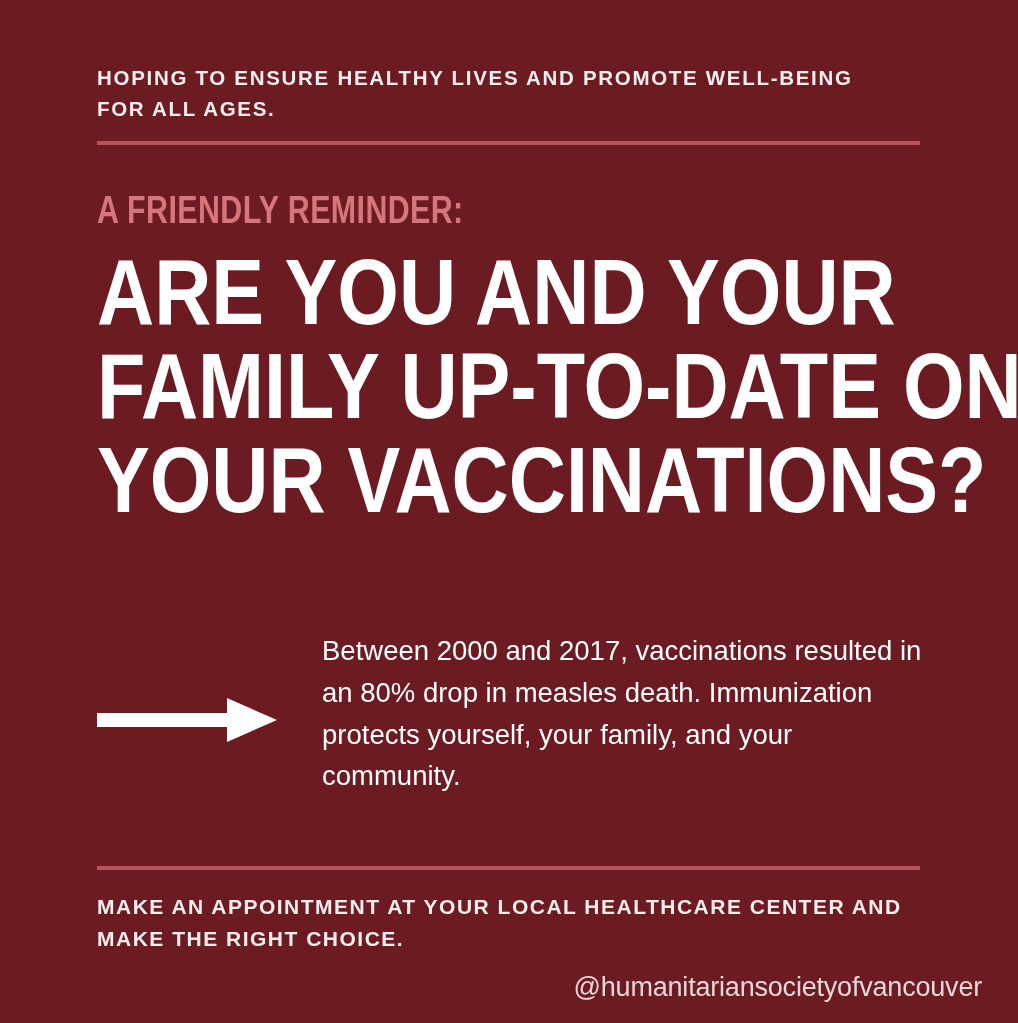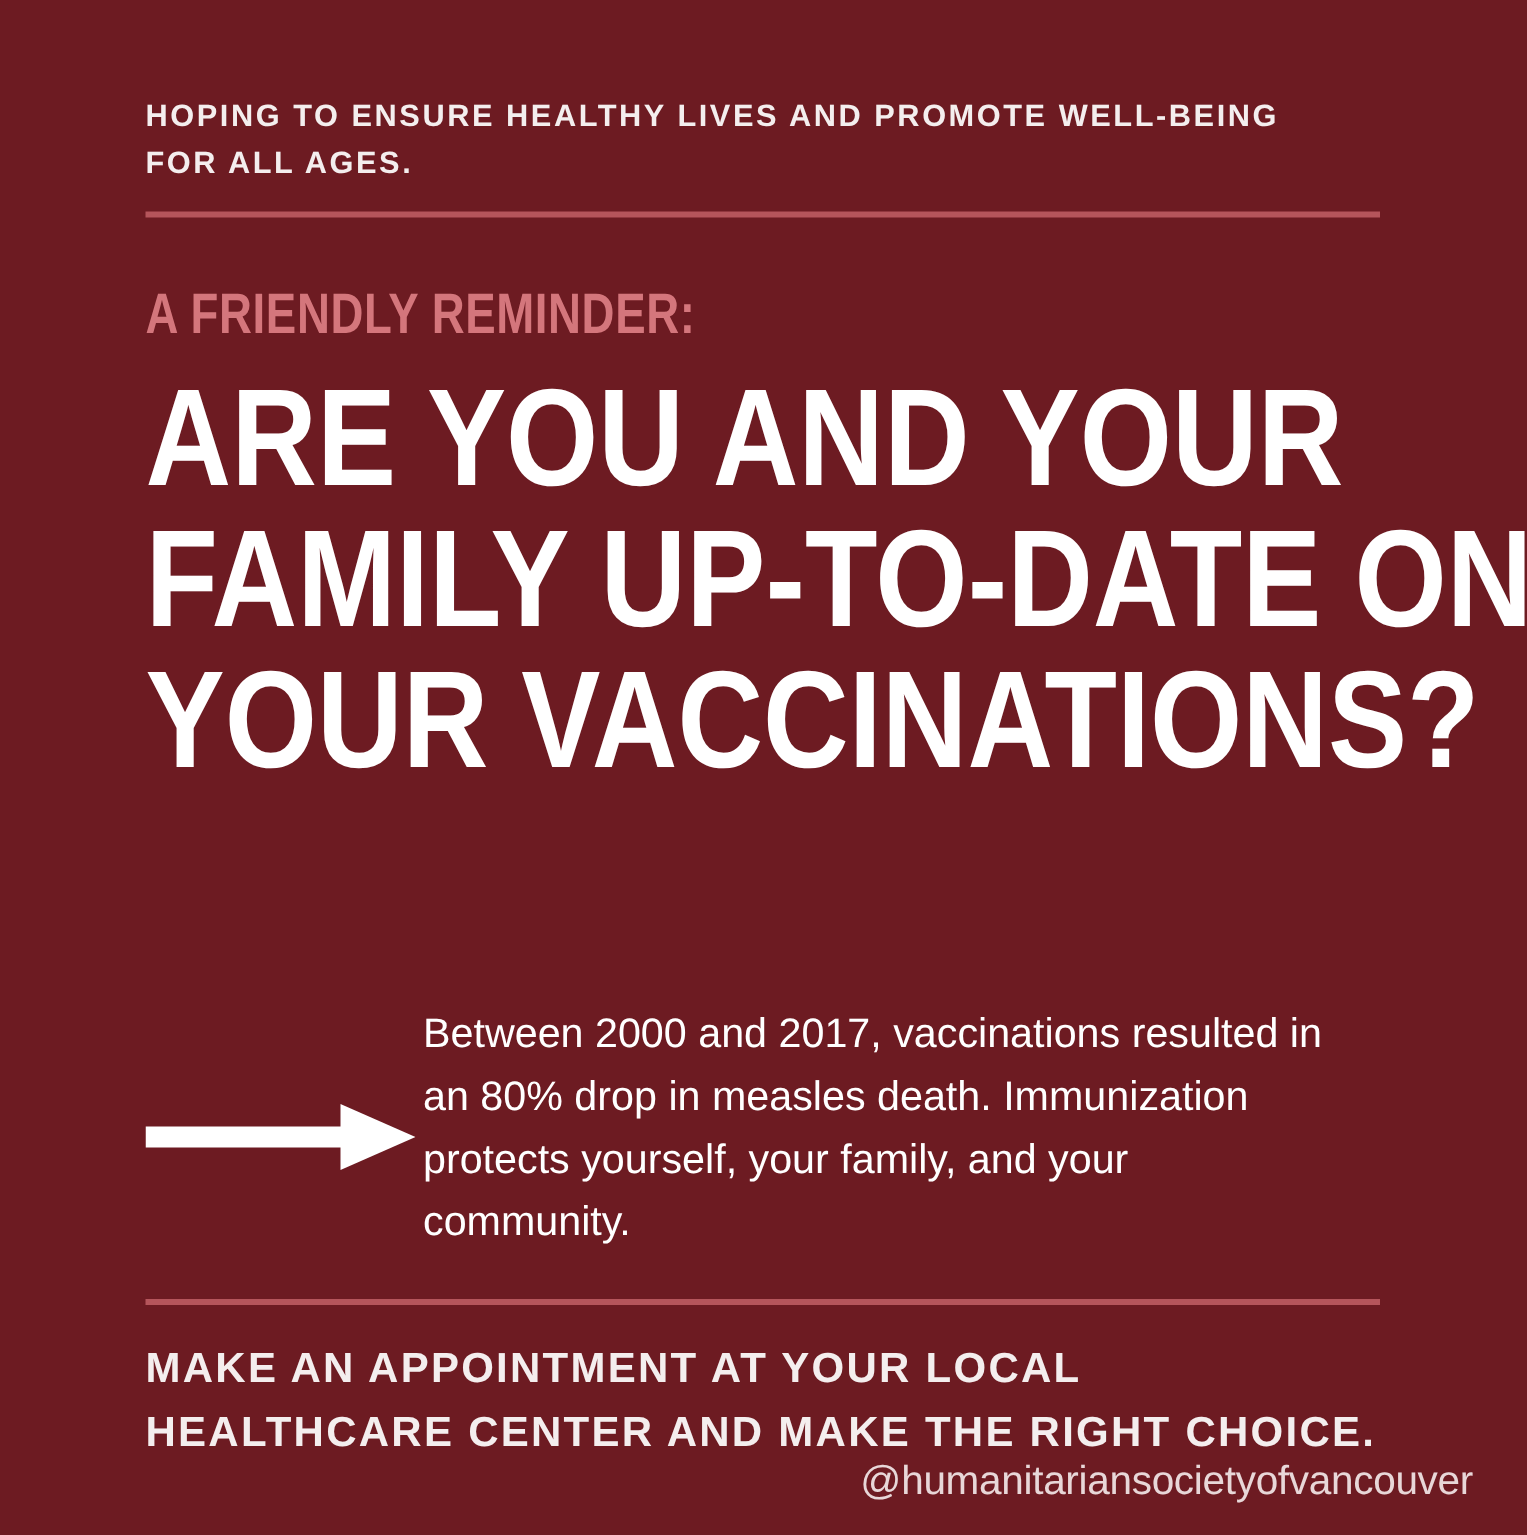--- a/index.html
+++ b/index.html
@@ -68,23 +68,24 @@
   }
   .headline .line {
     display: block;
   }
 
   
   .body-block {
     position: absolute;
     left: 97px;
     right: 96px;
-    top: 668px;
+    top: 630px;
     display: flex;
     align-items: flex-start;
+    justify-content: space-between;
   }
   .arrow {
     width: 185px;
     flex: 0 0 185px;
     padding-top: 62px;
     box-sizing: border-box;
   }
   .arrow svg {
     display: block;
   }
@@ -103,21 +104,21 @@
     top: 866px;
     height: 4px;
     width: 823px;
     background: #b5555b;
   }
   .footer-text {
     position: absolute;
     left: 97px;
     top: 891px;
     color: #f4eeee;
-    font-size: 28px;
+    font-size: 21px;
     font-weight: bold;
     letter-spacing: 1.5px;
     line-height: 1.52;
     text-transform: uppercase;
     max-width: 830px;
   }
   .handle {
     position: absolute;
     right: 36px;
     top: 972px;

